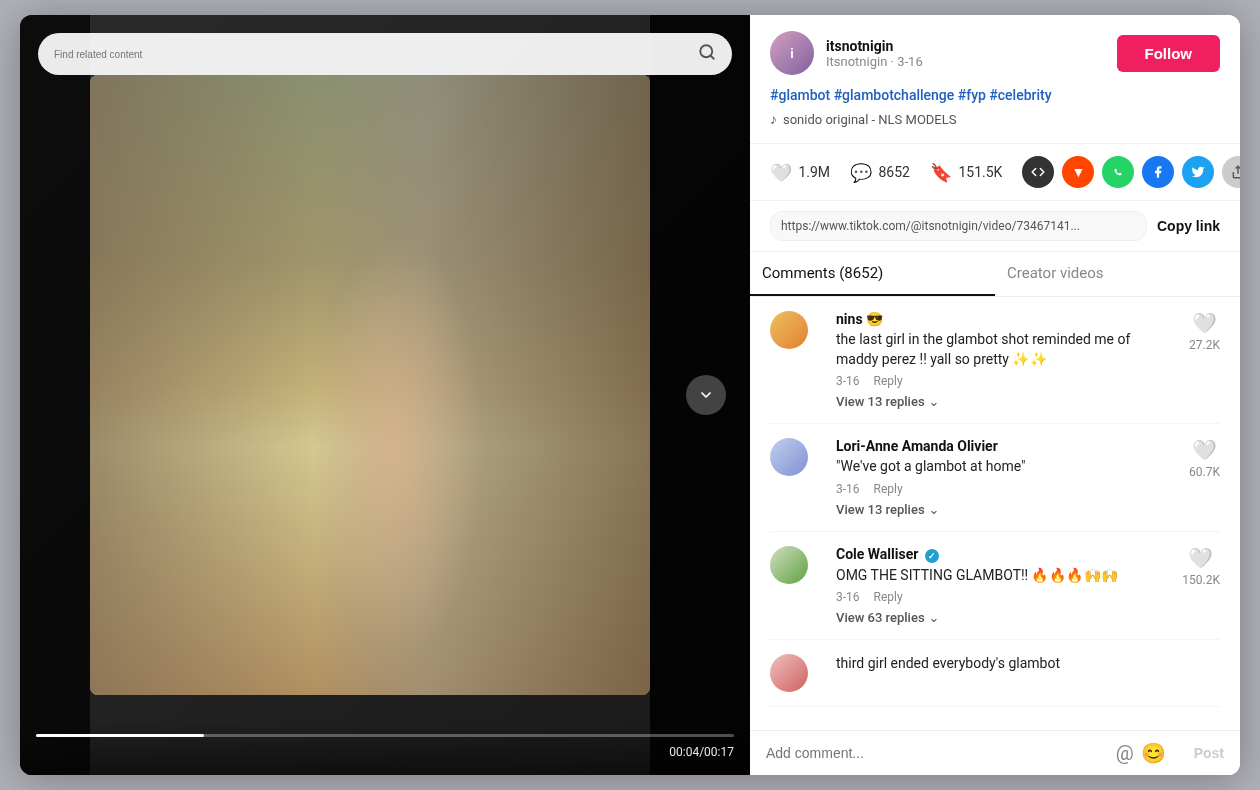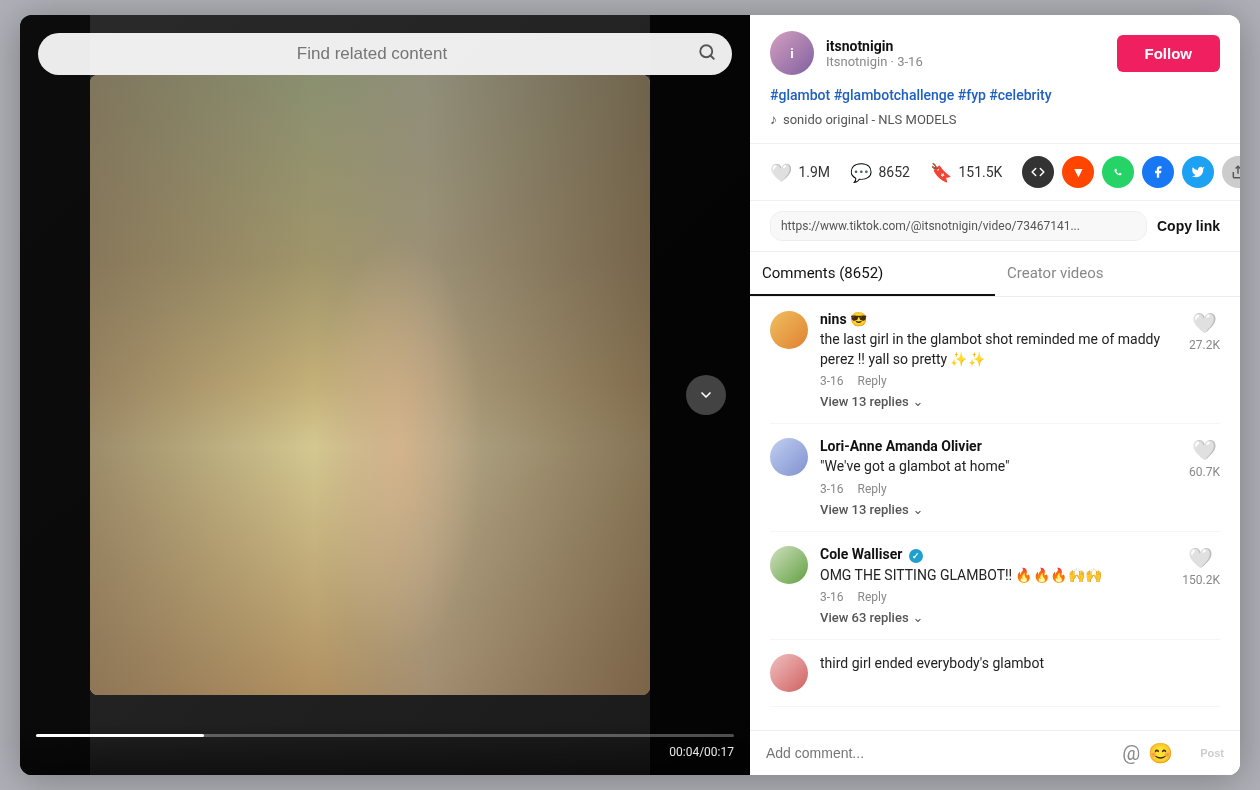--- a/index.html
+++ b/index.html
@@ -42,24 +42,23 @@
       align-items: center;
       background: rgba(255,255,255,0.92);
       border-radius: 24px;
       padding: 10px 16px;
       gap: 8px;
     }
     .search-bar input {
       flex: 1;
       border: none;
       background: transparent;
-      font-size: 17px;
+      font-size: 10px;
       color: #a16207;
       outline: none;
-      text-align: center;
     }
     .search-bar .search-icon-wrap {
       color: #555;
       font-size: 18px;
     }
     .video-bg {
       width: 100%;
       height: 100%;
       position: relative;
       overflow: hidden;
@@ -316,21 +315,21 @@
       color: #111;
       border-bottom: 2px solid #111;
     }
     .comments-list {
       flex: 1;
       overflow-y: auto;
       padding: 0 20px;
     }
     .comment-item {
       display: flex;
-      gap: 12px;
+      gap: 28px;
       padding: 14px 0;
       border-bottom: 1px solid #f5f5f5;
       align-items: flex-start;
       justify-content: space-between;
     }
     .comment-avatar {
       width: 38px;
       height: 38px;
       border-radius: 50%;
       flex-shrink: 0;
@@ -413,21 +412,21 @@
       font-size: 14px;
       color: #888;
       outline: none;
     }
     .input-icon {
       font-size: 20px;
       color: #888;
       cursor: pointer;
     }
     .post-btn {
-      font-size: 11px;
+      font-size: 14px;
       font-weight: 600;
       color: #ccc;
       background: none;
       border: none;
       cursor: pointer;
       padding-left: 19px;
     }
   </style>
 </head>
 <body>

